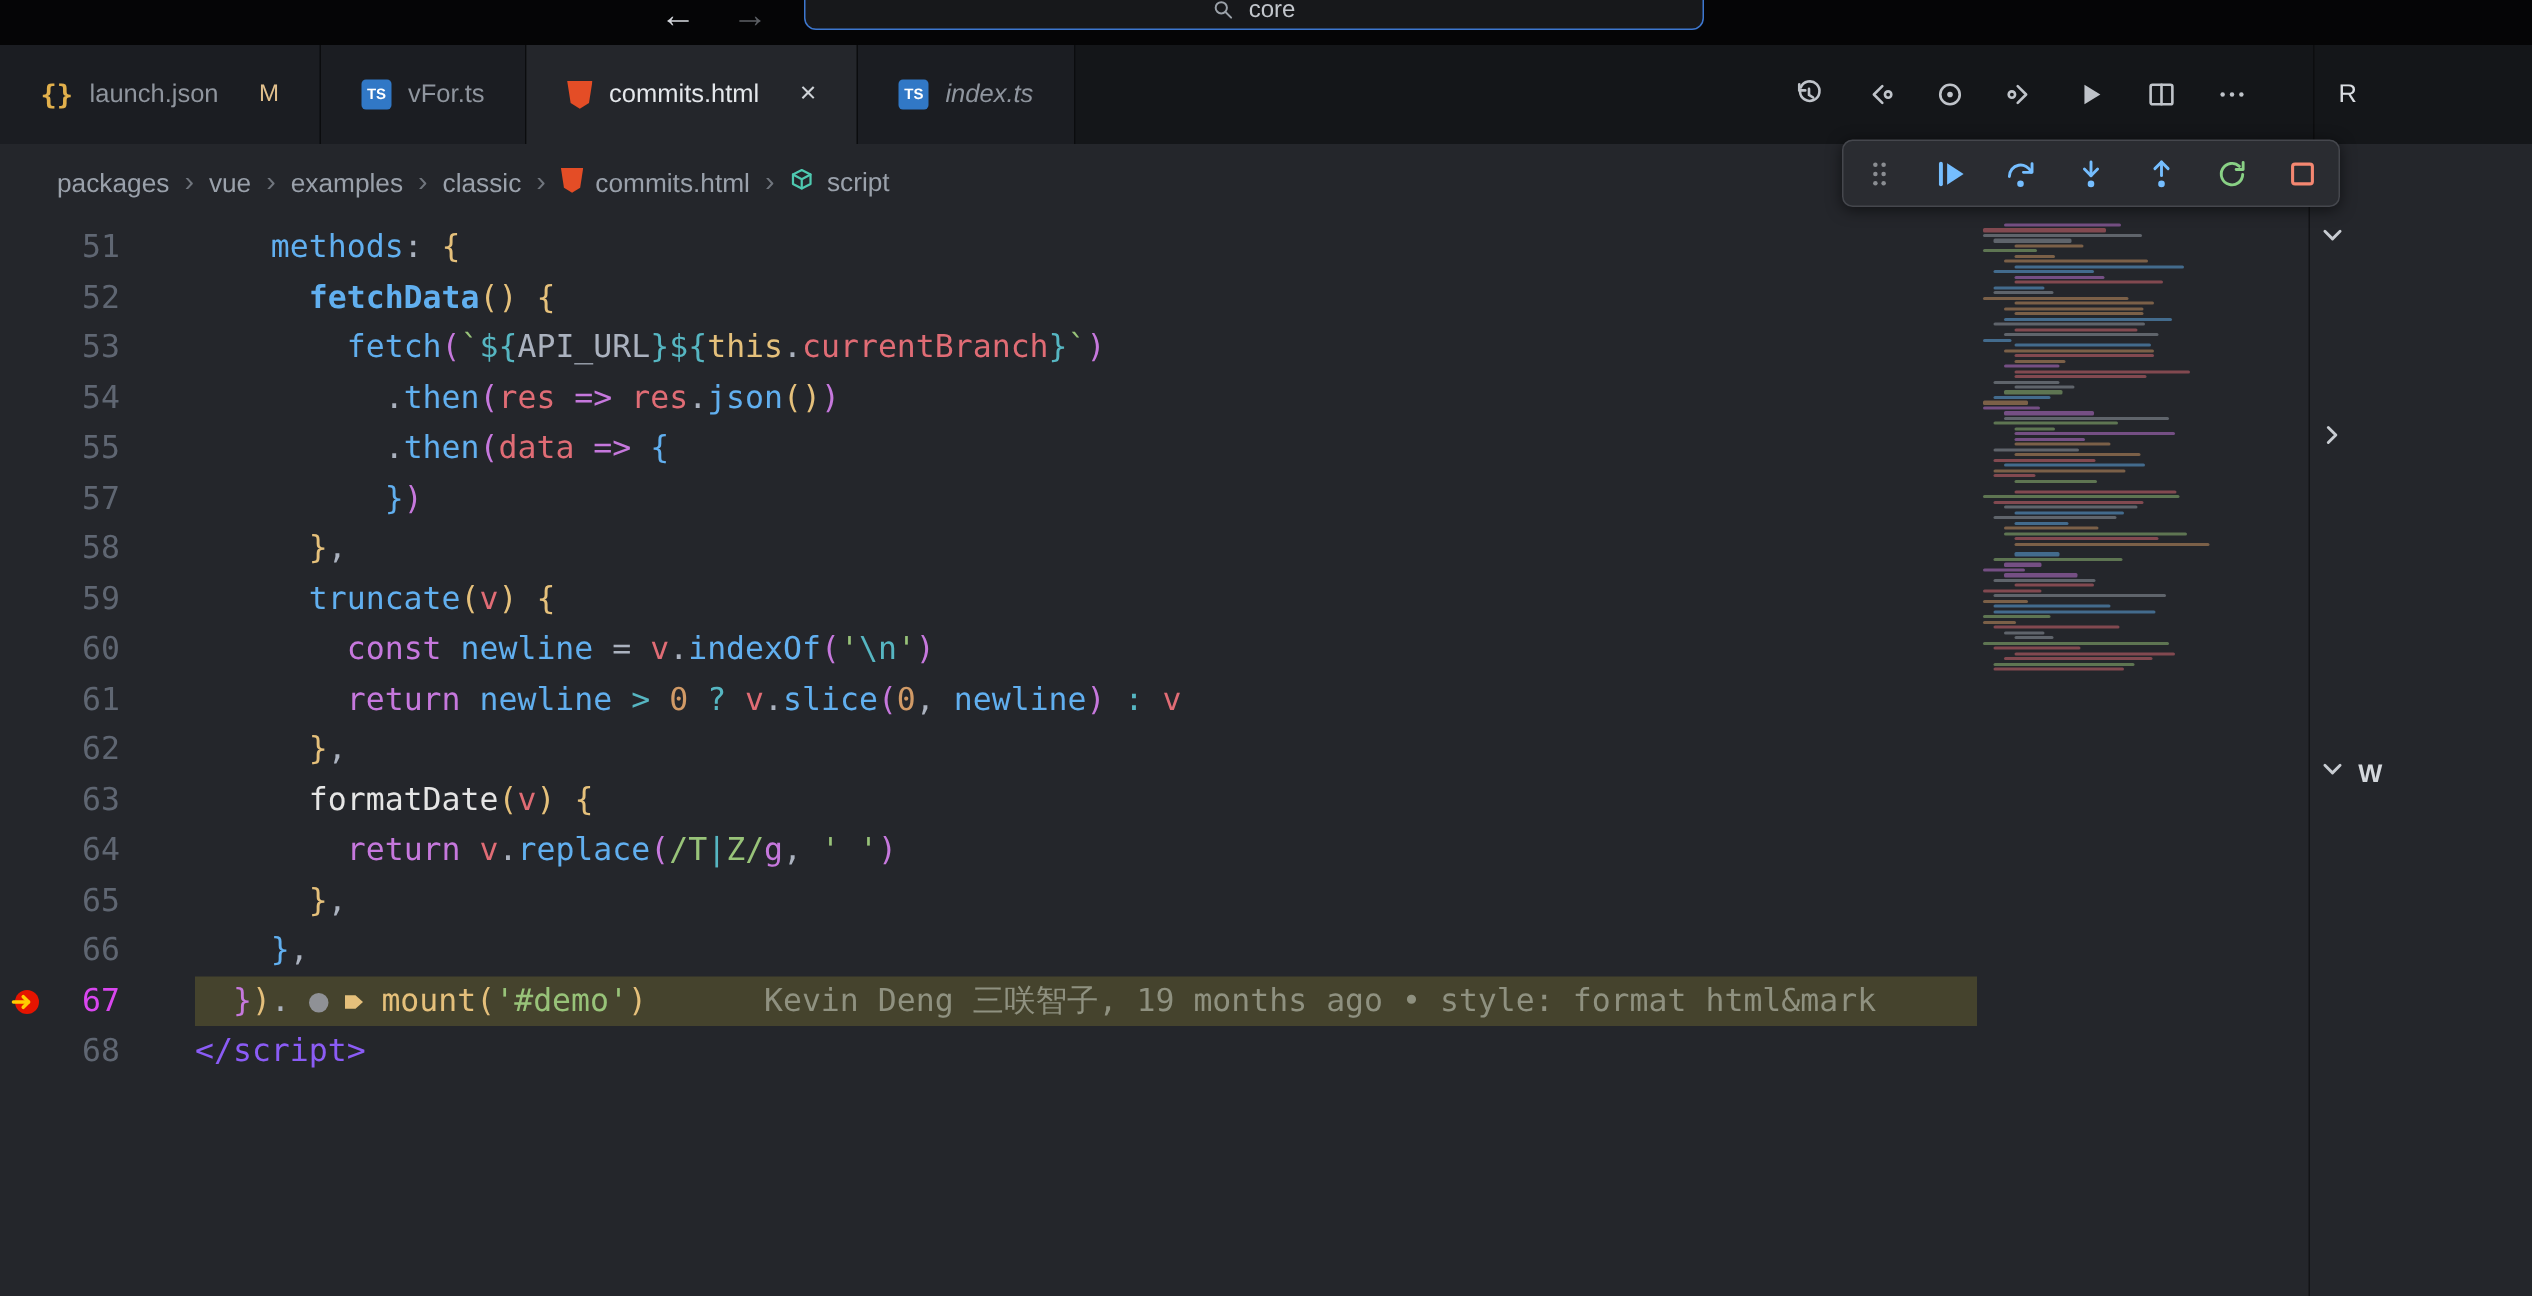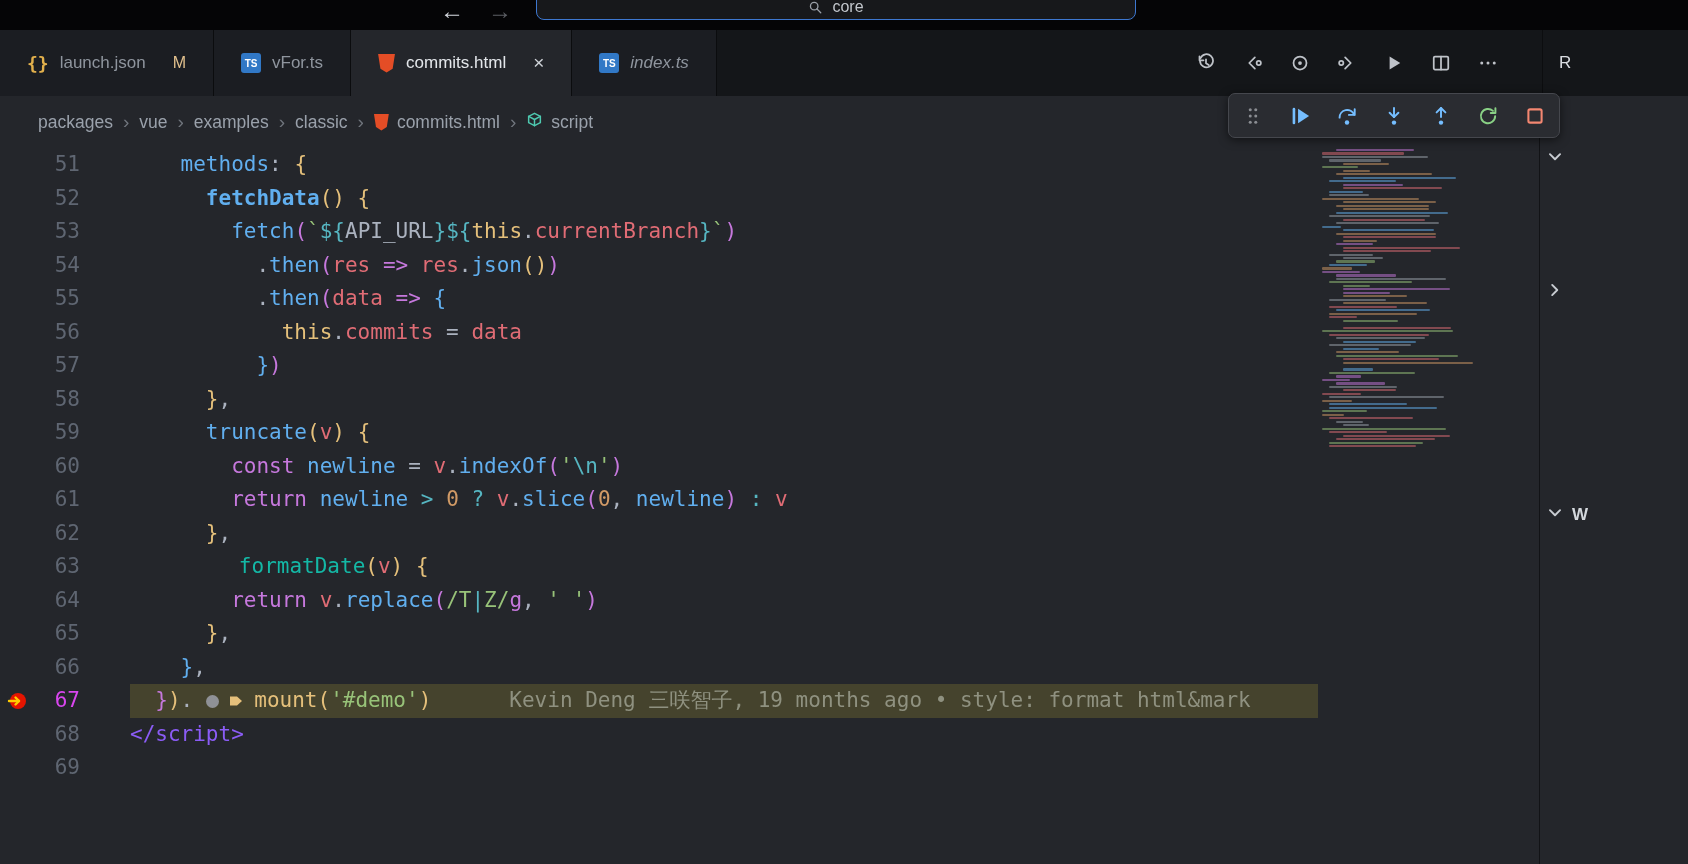--- a/index.html
+++ b/index.html
@@ -31,21 +31,21 @@
           clip-path:polygon(0 0,100% 0,86% 80%,50% 100%,14% 80%);}
   .tab-actions{margin-left:auto;display:flex;align-items:center;gap:27px;padding-right:44px;color:#bfc3c9;}
   .tab-actions .act{display:flex;cursor:pointer;}
   .tabbar-right{width:146px;border-left:1px solid #0c0d0f;display:flex;align-items:center;
           padding-left:16px;color:#d9dce1;font-size:17px;box-sizing:border-box;}
   
   .main{position:relative;height:768px;display:flex;}
   .editor{position:relative;width:1540px;height:100%;}
   .breadcrumb{height:52px;display:flex;align-items:center;padding-left:38px;gap:9px;
           color:#9aa1ab;font-size:17.5px;}
-  .crumb{display:flex;align-items:center;gap:8px;cursor:pointer;}
+  .crumb{display:flex;align-items:flex-start;gap:8px;cursor:pointer;}
   .crumb-sep{color:#70757d;font-size:19px;padding:0 1px;}
   .bc-html{width:15px;height:17px;}
   
   .code{position:absolute;top:52px;left:0;width:1318px;bottom:0;overflow:hidden;
         font-family:"DejaVu Sans Mono",monospace;font-size:21px;line-height:33.5px;}
   .line{display:flex;height:33.5px;}
   .line .glyph{width:40px;flex:none;position:relative;}
   .line .num{width:40px;flex:none;text-align:right;color:#5f6672;}
   .line .content{margin-left:50px;flex:1;white-space:pre;overflow:hidden;}
   .line.current .content{background:#45432d;}
@@ -218,25 +218,20 @@
             <div class="num">54</div>
             <div class="content"><span>          </span><span style="color: rgb(171, 178, 191);">.</span><span style="color: rgb(97, 175, 239);">then</span><span style="color: rgb(198, 120, 221);">(</span><span style="color: rgb(224, 108, 117);">res</span><span style="color: rgb(198, 120, 221);"> =&gt; </span><span style="color: rgb(224, 108, 117);">res</span><span style="color: rgb(171, 178, 191);">.</span><span style="color: rgb(97, 175, 239);">json</span><span style="color: rgb(229, 192, 123);">()</span><span style="color: rgb(198, 120, 221);">)</span></div>
           </div>
           <div class="line">
             <div class="glyph"></div>
             <div class="num">55</div>
             <div class="content"><span>          </span><span style="color: rgb(171, 178, 191);">.</span><span style="color: rgb(97, 175, 239);">then</span><span style="color: rgb(198, 120, 221);">(</span><span style="color: rgb(224, 108, 117);">data</span><span style="color: rgb(198, 120, 221);"> =&gt; </span><span style="color: rgb(97, 175, 239);">{</span></div>
           </div>
           <div class="line">
             <div class="glyph"></div>
-            <div class="num">56</div>
-            <div class="content"><span>            </span><span style="color: rgb(229, 192, 123);">this</span><span style="color: rgb(171, 178, 191);">.</span><span style="color: rgb(224, 108, 117);">commits</span><span style="color: rgb(171, 178, 191);"> = </span><span style="color: rgb(224, 108, 117);">data</span></div>
-          </div>
-          <div class="line">
-            <div class="glyph"></div>
             <div class="num">57</div>
             <div class="content"><span>          </span><span style="color: rgb(97, 175, 239);">}</span><span style="color: rgb(198, 120, 221);">)</span></div>
           </div>
           <div class="line">
             <div class="glyph"></div>
             <div class="num">58</div>
             <div class="content"><span>      </span><span style="color: rgb(229, 192, 123);">}</span><span style="color: rgb(171, 178, 191);">,</span></div>
           </div>
           <div class="line">
             <div class="glyph"></div>
@@ -254,21 +249,21 @@
             <div class="content"><span>        </span><span style="color: rgb(198, 120, 221);">return</span><span style="color: rgb(171, 178, 191);"> </span><span style="color: rgb(97, 175, 239);">newline</span><span style="color: rgb(86, 182, 194);"> &gt; </span><span style="color: rgb(209, 154, 102);">0</span><span style="color: rgb(86, 182, 194);"> ? </span><span style="color: rgb(224, 108, 117);">v</span><span style="color: rgb(171, 178, 191);">.</span><span style="color: rgb(97, 175, 239);">slice</span><span style="color: rgb(198, 120, 221);">(</span><span style="color: rgb(209, 154, 102);">0</span><span style="color: rgb(171, 178, 191);">, </span><span style="color: rgb(97, 175, 239);">newline</span><span style="color: rgb(198, 120, 221);">)</span><span style="color: rgb(86, 182, 194);"> : </span><span style="color: rgb(224, 108, 117);">v</span></div>
           </div>
           <div class="line">
             <div class="glyph"></div>
             <div class="num">62</div>
             <div class="content"><span>      </span><span style="color: rgb(229, 192, 123);">}</span><span style="color: rgb(171, 178, 191);">,</span></div>
           </div>
           <div class="line">
             <div class="glyph"></div>
             <div class="num">63</div>
-            <div class="content"><span>      </span><span style="color: #14b8a6; margin-left: 33px;">formatDate</span><span style="color: rgb(229, 192, 123);">(</span><span style="color: rgb(224, 108, 117);">v</span><span style="color: rgb(229, 192, 123);">)</span><span style="color: rgb(171, 178, 191);"> </span><span style="color: rgb(229, 192, 123);">{</span></div>
+            <div class="content"><span>      </span><span style="color: #e5e5e5;">formatDate</span><span style="color: rgb(229, 192, 123);">(</span><span style="color: rgb(224, 108, 117);">v</span><span style="color: rgb(229, 192, 123);">)</span><span style="color: rgb(171, 178, 191);"> </span><span style="color: rgb(229, 192, 123);">{</span></div>
           </div>
           <div class="line">
             <div class="glyph"></div>
             <div class="num">64</div>
             <div class="content"><span>        </span><span style="color: rgb(198, 120, 221);">return</span><span style="color: rgb(171, 178, 191);"> </span><span style="color: rgb(224, 108, 117);">v</span><span style="color: rgb(171, 178, 191);">.</span><span style="color: rgb(97, 175, 239);">replace</span><span style="color: rgb(198, 120, 221);">(</span><span style="color: rgb(152, 195, 121);">/T</span><span style="color: rgb(86, 182, 194);">|</span><span style="color: rgb(152, 195, 121);">Z/</span><span style="color: rgb(198, 120, 221);">g</span><span style="color: rgb(171, 178, 191);">, </span><span style="color: rgb(152, 195, 121);">' '</span><span style="color: rgb(198, 120, 221);">)</span></div>
           </div>
           <div class="line">
             <div class="glyph"></div>
             <div class="num">65</div>
             <div class="content"><span>      </span><span style="color: rgb(229, 192, 123);">}</span><span style="color: rgb(171, 178, 191);">,</span></div>
@@ -289,25 +284,20 @@
             </div>
             <div class="num">67</div>
             <div class="content"><span>  </span><span style="color: rgb(198, 120, 221);">}</span><span style="color: rgb(229, 192, 123);">)</span><span style="color: rgb(171, 178, 191);">.</span><span class="inline-dot"></span><span class="frame-ic"><svg width="17" height="16" viewBox="0 0 16 16">
                   <path d="M1.5 3.5h7L13.5 8l-5 4.5h-7z" fill="#e5c07b"></path>
                 </svg></span><span style="color: rgb(229, 192, 123);">mount</span><span style="color: rgb(229, 192, 123);">(</span><span style="color: rgb(152, 195, 121);">'#demo'</span><span style="color: rgb(229, 192, 123);">)</span><span class="blame">Kevin Deng 三咲智子, 19 months ago • style: format html&amp;mark</span></div>
           </div>
           <div class="line">
             <div class="glyph"></div>
             <div class="num">68</div>
             <div class="content"><span></span><span style="color: #8b5cf6;">&lt;/script&gt;</span></div>
-          </div>
-          <div class="line">
-            <div class="glyph"></div>
-            <div class="num">69</div>
-            <div class="content"><span></span></div>
           </div>
         </div>
       <div class="minimap" id="minimap">
           <div class="mm-row"></div>
           <div class="mm-row"></div>
           <div class="mm-row" style="margin-left: 18px; width: 77.9662px; background: rgb(198, 120, 221);"></div>
           <div class="mm-row" style="margin-left: 4px; width: 81.6324px; background: rgb(224, 108, 117);"></div>
           <div class="mm-row" style="margin-left: 4px; width: 105.87px; background: rgb(154, 161, 171);"></div>
           <div class="mm-row" style="margin-left: 11px; width: 51.7234px; background: rgb(154, 161, 171);"></div>
           <div class="mm-row" style="margin-left: 25px; width: 46.4664px; background: rgb(209, 154, 102);"></div>

